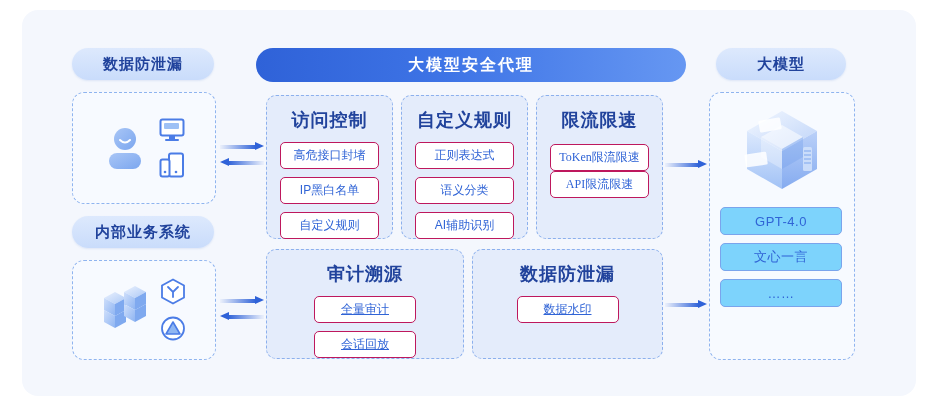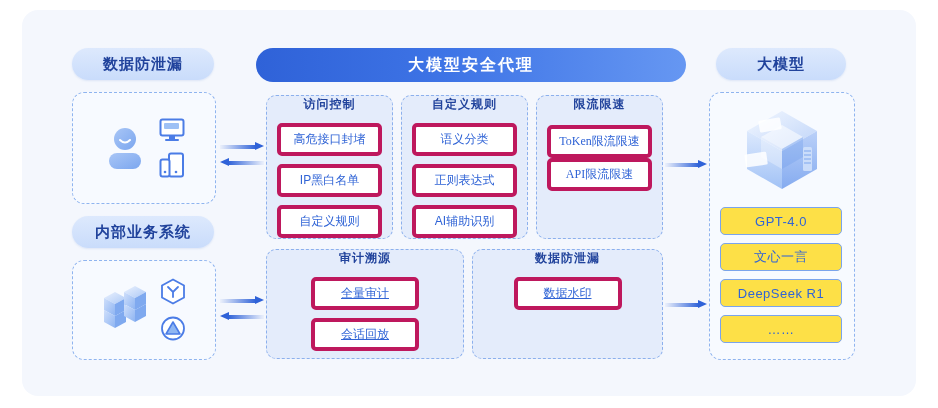--- a/index.html
+++ b/index.html
@@ -99,35 +99,36 @@
   }
   #card-access   { left: 266px; top: 95px;  width: 125px; height: 142px; }
   #card-sensitive{ left: 401px; top: 95px;  width: 125px; height: 142px; }
   #card-ratelimit{ left: 536px; top: 95px;  width: 125px; height: 142px; }
   #card-audit    { left: 266px; top: 249px; width: 196px; height: 108px; }
   #card-dlp      { left: 472px; top: 249px; width: 189px; height: 108px; }
 
   .card-title {
     text-align: center;
     color: #21439c;
-    font-size: 12px;
+    font-size: 18px;
     font-weight: bold;
     letter-spacing: 1px;
+    margin-top: 12px;
     margin-bottom: 10px;
   }
   .card-items {
     display: flex;
     flex-direction: column;
     align-items: center;
     gap: 8px;
   }
   .tag {
     width: 97px;
     height: 25px;
-    border: 4px solid #be185d;
+    border: 1px solid #be185d;
     border-radius: 5px;
     background: #ffffff;
     color: #3064d6;
     font-size: 12px;
     display: flex;
     align-items: center;
     justify-content: center;
     white-space: nowrap;
   }
   #card-audit .tag, #card-dlp .tag { width: 100px; text-decoration: underline; }
@@ -140,21 +141,21 @@
     top: 207px;
     width: 122px;
     display: flex;
     flex-direction: column;
     gap: 8px;
   }
   .model-tag {
     height: 26px;
     border: 1px solid #7aa4ec;
     border-radius: 5px;
-    background: #fde047;
+    background: #7dd3fc;
     color: #3064d6;
     font-size: 13px;
     display: flex;
     align-items: center;
     justify-content: center;
     letter-spacing: .5px;
   }
 
   
   .arrow { position: absolute; height: 9px; }
@@ -300,22 +301,22 @@
     <div class="card-items">
       <div class="tag">高危接口封堵</div>
       <div class="tag">IP黑白名单</div>
       <div class="tag">自定义规则</div>
     </div>
   </div>
 
   <div class="card" id="card-sensitive">
     <div class="card-title">自定义规则</div>
     <div class="card-items">
+      <div class="tag">正则表达式</div>
       <div class="tag">语义分类</div>
-      <div class="tag">正则表达式</div>
       <div class="tag">AI辅助识别</div>
     </div>
   </div>
 
   <div class="card" id="card-ratelimit">
     <div class="card-title">限流限速</div>
     <div class="card-items">
       <div class="tag">ToKen限流限速</div>
       <div class="tag">API限流限速</div>
     </div>
@@ -381,16 +382,15 @@
             <line x1="57" y1="52" x2="64" y2="52"></line>
           </g>
         </g>
       </svg>
     </div>
   </div>
 
   <div class="model-tags">
     <div class="model-tag">GPT-4.0</div>
     <div class="model-tag">文心一言</div>
-    <div class="model-tag">DeepSeek R1</div>
     <div class="model-tag">……</div>
   </div>
 </div>
 
 </body></html>

